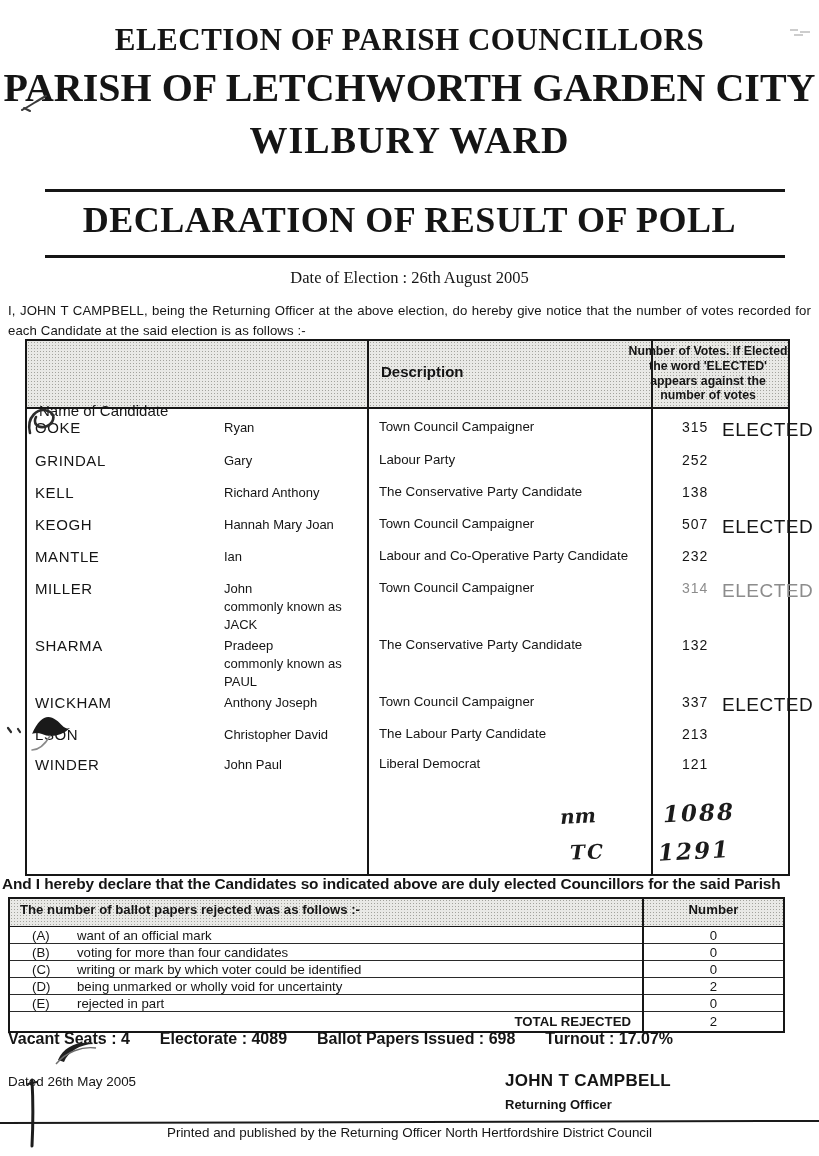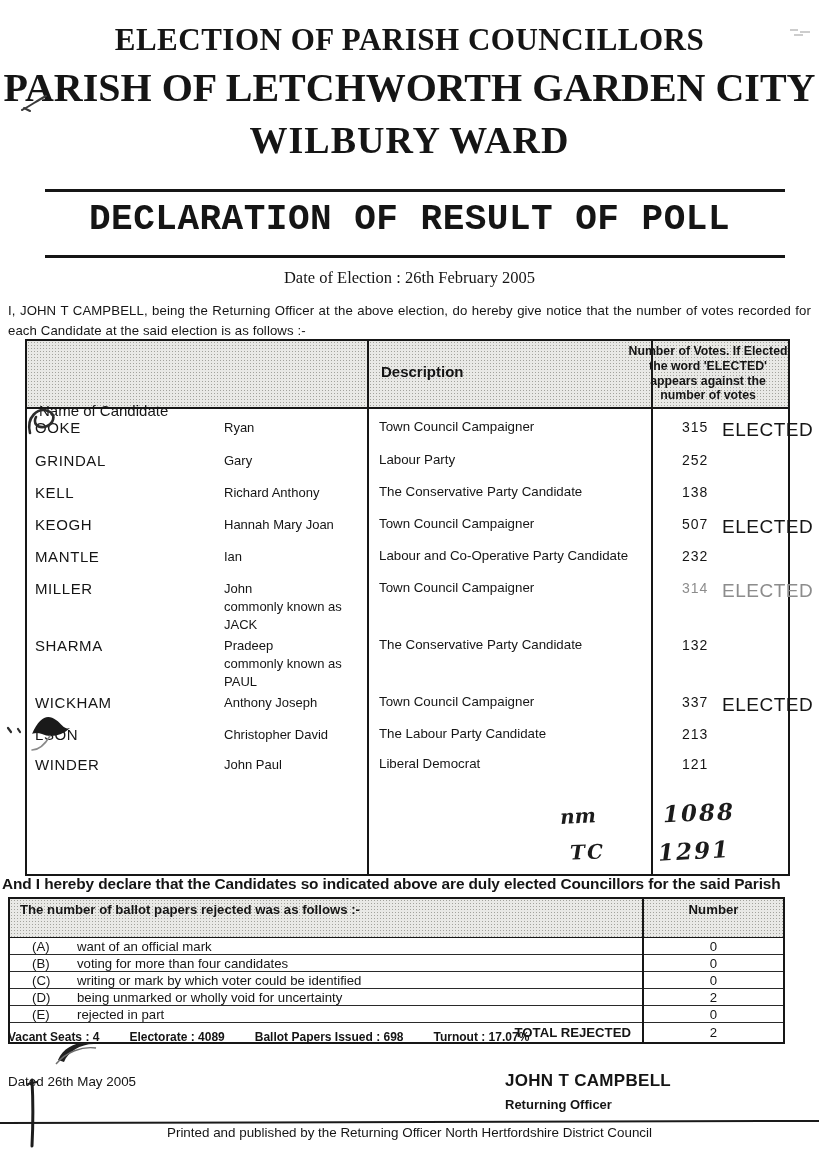--- a/index.html
+++ b/index.html
@@ -12,21 +12,21 @@
   .serif{font-family:"Liberation Serif",serif;}
   .center{text-align:center;width:100%;}
 
   
   #title1{top:22px;font-size:31px;font-weight:bold;letter-spacing:0.5px;}
   #title2{top:64px;font-size:40px;font-weight:bold;letter-spacing:0px;}
   #title3{top:118px;font-size:38px;font-weight:bold;letter-spacing:1px;}
   .rule{left:45px;width:740px;height:3px;background:#161616;}
   #rule1{top:189px;}
   #rule2{top:255px;}
-  #decl-heading{top:199px;font-size:36px;font-weight:bold;letter-spacing:0.5px;font-family:Liberation Mono, monospace;}
+  #decl-heading{top:199px;font-size:36px;font-weight:bold;letter-spacing:0.5px;}
   #date-line{top:268px;font-size:16.5px;}
 
   
   #intro{top:301px;left:8px;width:803px;font-size:13.2px;line-height:1.52;text-align:justify;letter-spacing:0.1px;}
 
   
   #results{top:339px;left:25px;width:765px;height:537px;border:2.5px solid #161616;box-sizing:border-box;}
   #results .thead{position:relative;height:68px;border-bottom:2px solid #161616;box-sizing:border-box;
     background-color:#e9e9e6;
     background-image:radial-gradient(#a3a39d 0.55px, rgba(0,0,0,0) 0.65px);
@@ -57,37 +57,37 @@
   #hw-label-0{left:533px;top:463px;font-size:20px;transform:rotate(-3deg);}
   #hw-value-0{left:636px;top:458px;font-size:23px;transform:rotate(-2deg);letter-spacing:2px;}
   #hw-label-1{left:543px;top:499px;font-size:20px;transform:rotate(-2deg);letter-spacing:2px;}
   #hw-value-1{left:631px;top:496px;font-size:23px;transform:rotate(-3deg);letter-spacing:2px;}
 
   
   #decl-line{top:875px;left:2px;width:812px;font-size:15.4px;font-weight:bold;letter-spacing:-0.1px;}
 
   
   #rejected{top:897px;left:8px;width:777px;border:2px solid #161616;box-sizing:border-box;font-size:13.2px;}
-  #rejected .rj-head{position:relative;height:39px;border-bottom:1.5px solid #161616;box-sizing:border-box;font-weight:bold;
+  #rejected .rj-head{position:relative;height:28px;border-bottom:1.5px solid #161616;box-sizing:border-box;font-weight:bold;
     background-color:#e9e9e6;
     background-image:radial-gradient(#a3a39d 0.55px, rgba(0,0,0,0) 0.65px);
     background-size:3px 3px;}
   .rj-title{position:absolute;left:10px;top:3px;}
   .rj-numhdr{position:absolute;left:634px;width:139px;top:3px;text-align:center;font-weight:bold;}
   .rj-row{position:relative;height:17px;border-bottom:1px solid #2a2a2a;box-sizing:border-box;}
   .rj-code{position:absolute;left:22px;top:1px;}
   .rj-reason{position:absolute;left:67px;top:1px;}
   .rj-num{position:absolute;left:634px;width:139px;top:1px;text-align:center;}
   #rj-vline{position:absolute;left:632px;top:0;bottom:0;width:1.5px;background:#161616;}
   .rj-total{position:relative;height:19px;box-sizing:border-box;}
   .rj-total-label{position:absolute;right:152px;top:2px;font-weight:bold;}
   .rj-total-num{position:absolute;left:634px;width:139px;top:2px;text-align:center;}
 
   
-  #stats{top:1030px;left:8px;width:790px;font-size:12px;font-weight:bold;display:flex;gap:30px;}
+  #stats{top:1030px;left:8px;width:790px;font-size:16px;font-weight:bold;display:flex;gap:30px;}
 
   
   #dated{top:1074px;left:8px;font-size:13.4px;}
   #officer-name{top:1071px;left:505px;font-size:17px;font-weight:bold;letter-spacing:0.3px;}
   #officer-title{top:1097px;left:505px;font-size:13px;font-weight:bold;}
 
   
   #footer-rule{top:1121px;left:0px;width:819px;height:2px;background:#1a1a1a;transform:rotate(-0.15deg);}
   #footer-text{top:1125px;font-size:13.4px;}
 
@@ -98,21 +98,21 @@
 
 <div id="page">
 
   <div id="title1" class="abs serif center">ELECTION OF PARISH COUNCILLORS</div>
   <div id="title2" class="abs serif center">PARISH OF LETCHWORTH GARDEN CITY</div>
   <div id="title3" class="abs serif center">WILBURY WARD</div>
 
   <div id="rule1" class="abs rule"></div>
   <div id="decl-heading" class="abs serif center">DECLARATION OF RESULT OF POLL</div>
   <div id="rule2" class="abs rule"></div>
-  <div id="date-line" class="abs serif center">Date of Election : 26th February 2005</div>
+  <div id="date-line" class="abs serif center">Date of Election : 26th August 2005</div>
 
   <div id="intro" class="abs">I, JOHN T CAMPBELL, being the Returning Officer at the above election, do hereby give notice that the number of votes recorded for each Candidate at the said election is as follows :-</div>
 
   <div id="results" class="abs">
     <div class="thead">
       <span class="th-name">Name of Candidate</span>
       <span class="th-desc">Description</span>
       <span class="th-votes">Number of Votes. If Elected the word 'ELECTED' appears against the number of votes</span>
     </div>
     <div id="cand-rows">

